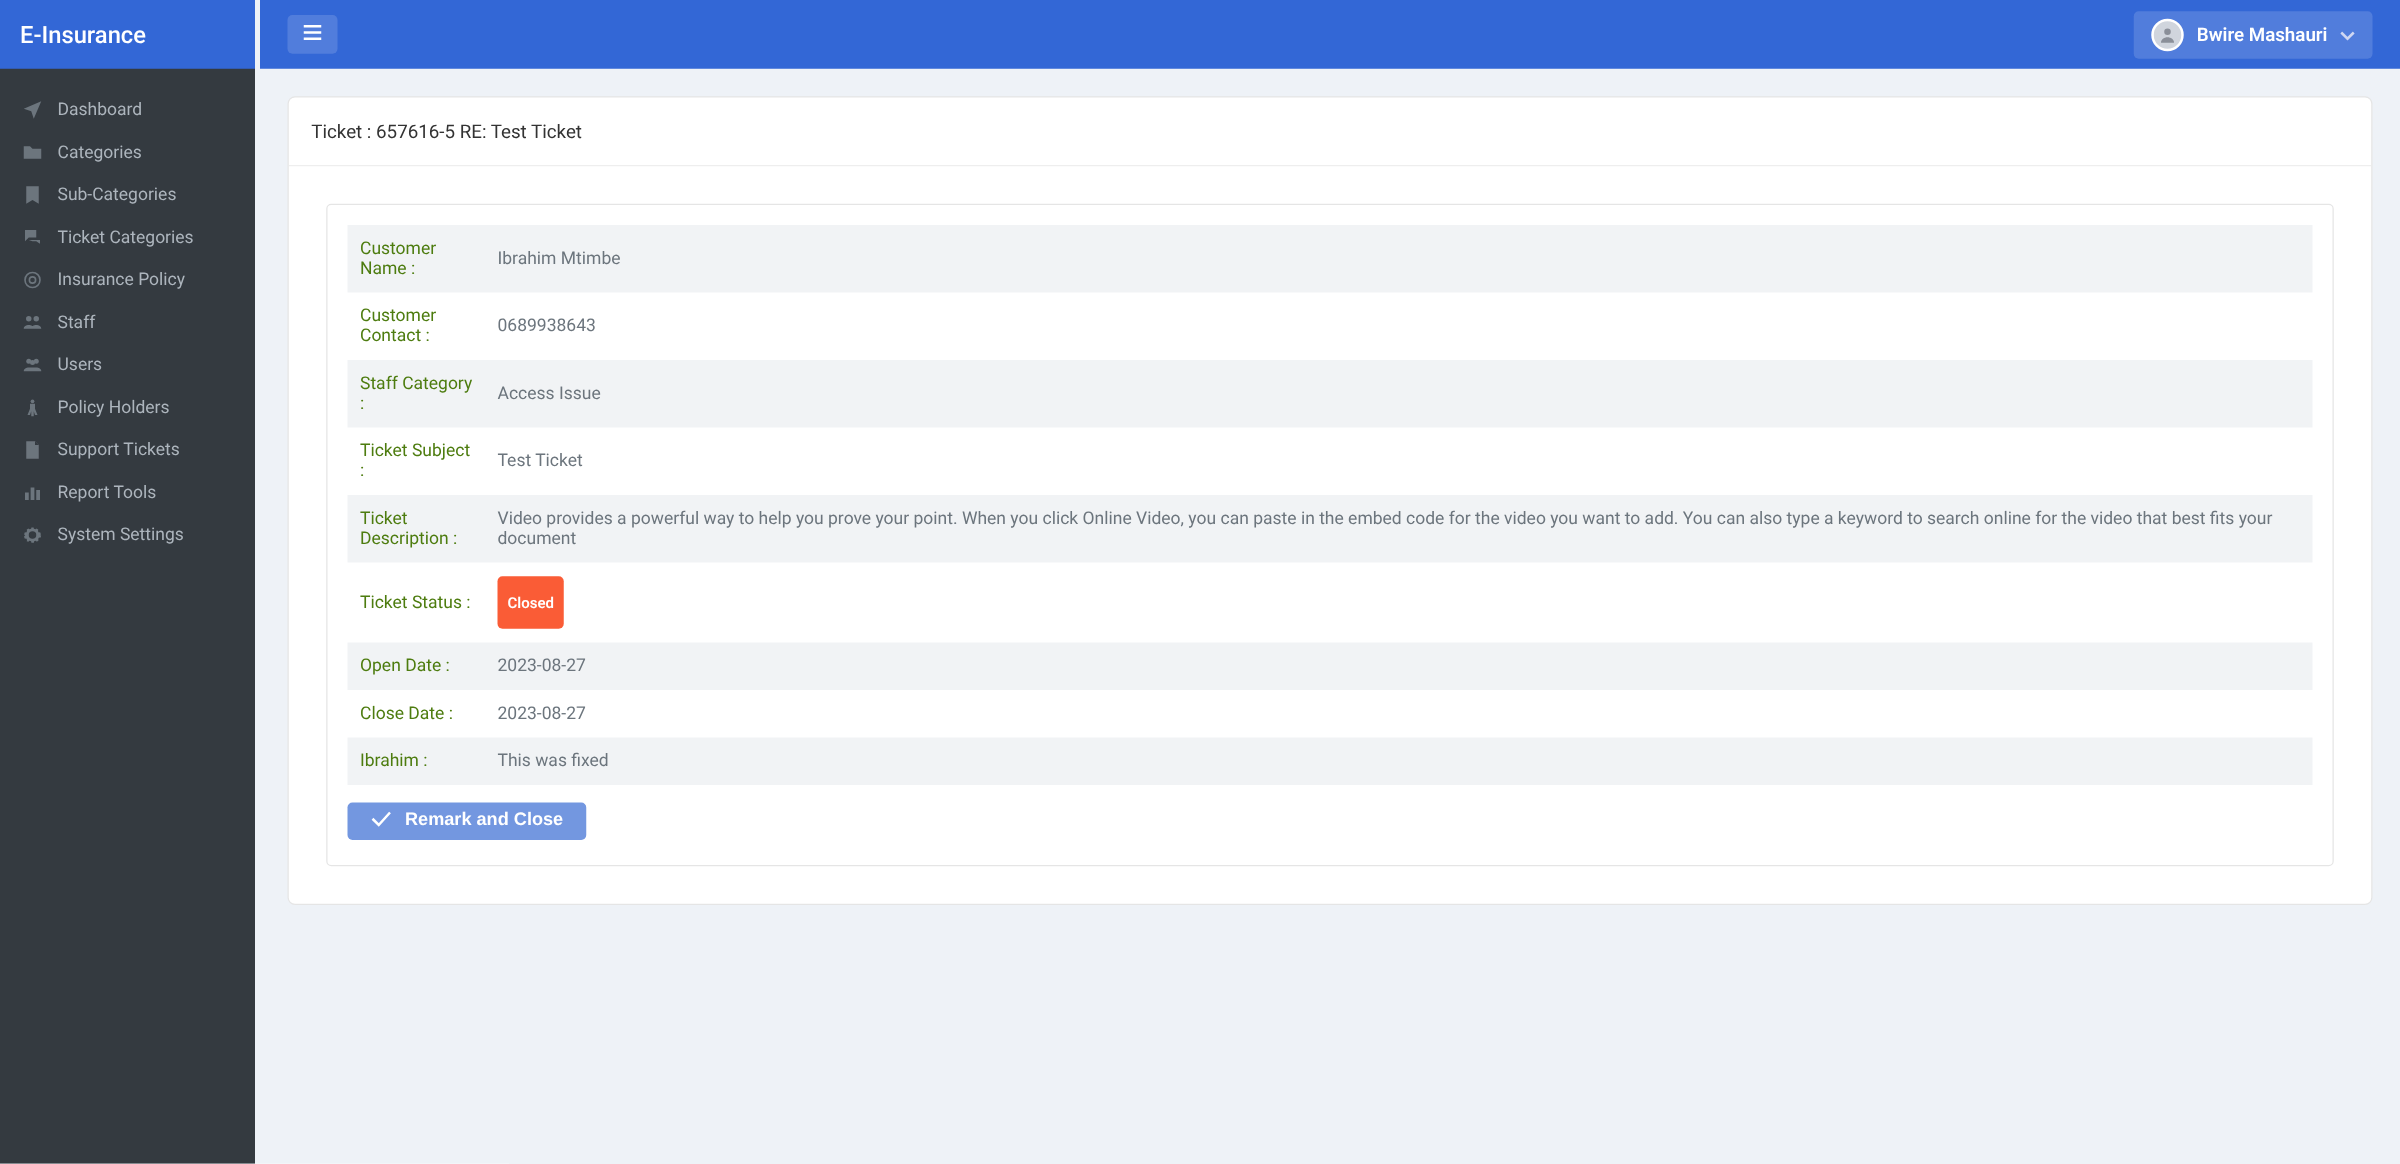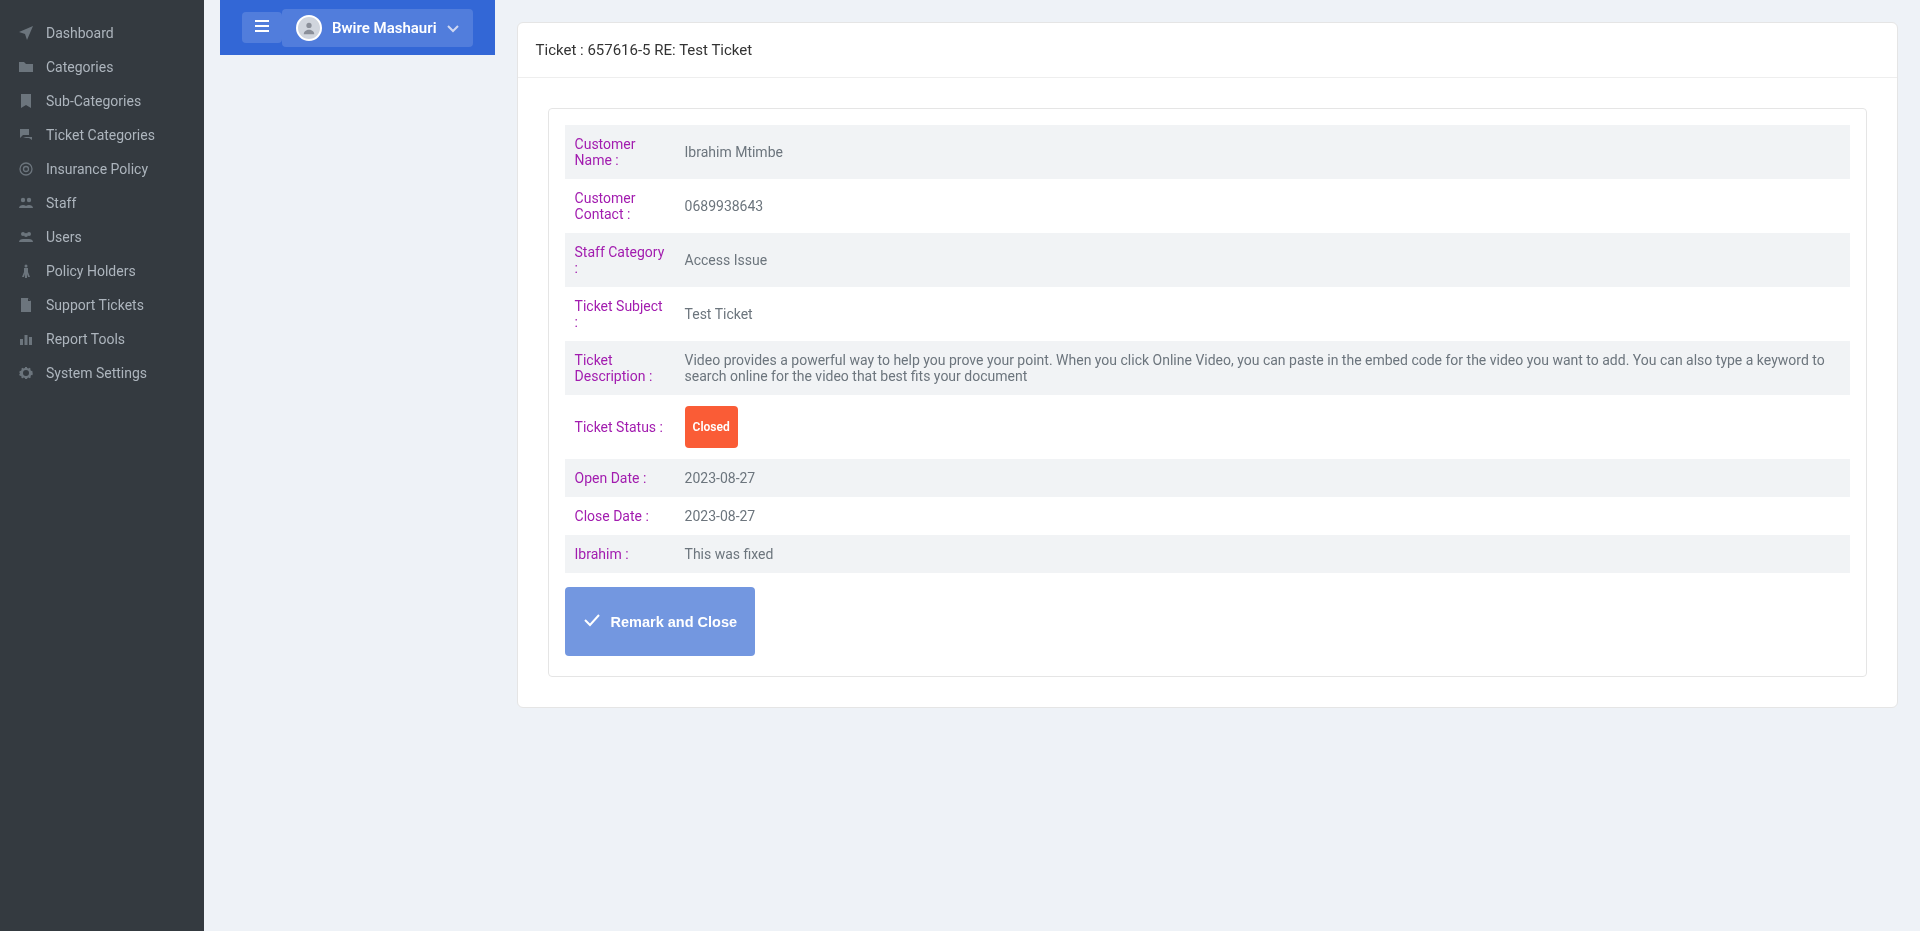--- a/index.html
+++ b/index.html
@@ -42,24 +42,24 @@
     .sidebar-item .icon {
       width: 16px;
       height: 16px;
       display: inline-flex;
       align-items: center;
       justify-content: center;
       color: #6c757d;
     }
     .sidebar-item .icon svg { width: 16px; height: 16px; }
     .main {
-      margin-left: 16px;
+      margin-left: 4px;
       flex: 1;
       display: flex;
-      flex-direction: row;
+      flex-direction: column;
       min-height: 100vh;
     }
     .topbar {
       height: 55px;
       background: #3367d6;
       display: flex;
       align-items: center;
       padding: 0 22px;
       justify-content: space-between;
     }
@@ -129,42 +129,41 @@
       font-size: 14px;
     }
     table.ticket-table tr:nth-child(odd) { background: #f1f3f5; }
     table.ticket-table td {
       padding: 11px 10px;
       vertical-align: middle;
       color: #6c757d;
     }
     table.ticket-table td.label {
       width: 110px;
-      color: #a21caf;
+      color: #4d7c0f;
     }
     .badge {
       display: inline-block;
       background: #fa5c36;
       color: #fff;
       padding: 14px 8px;
       border-radius: 4px;
       font-size: 12px;
       font-weight: 600;
     }
     .action-btn {
       display: inline-flex;
-      align-items: center;
       gap: 10px;
       background: #7397e0;
       color: #fff;
       font-size: 14.5px;
       font-weight: 600;
       border: none;
       border-radius: 4px;
-      padding: 26px 18px;
+      padding: 6px 18px;
       margin-top: 14px;
       cursor: pointer;
     }
     .action-btn svg { width: 18px; height: 14px; }
     .footer {
       background: #fff;
       padding: 16px 22px;
       display: flex;
       justify-content: space-between;
       font-size: 14px;
@@ -176,20 +175,23 @@
     @media (max-width: 1000px) {
       table.ticket-table td.label { width: 140px; }
     }
   </style>
 </head>
 <body>
 
 <div class="layout">
 
   <aside class="sidebar">
+    <div class="sidebar-brand">
+      <span>E-Insurance</span>
+    </div>
     <nav class="sidebar-nav">
       <div class="sidebar-item">
         <span class="icon">
           <svg viewBox="0 0 16 16" fill="currentColor">
               <path d="M1 7l14-6-6 14-2-6-6-2z"></path>
             </svg>
         </span>
         <span>Dashboard</span>
       </div>
       <div class="sidebar-item">

